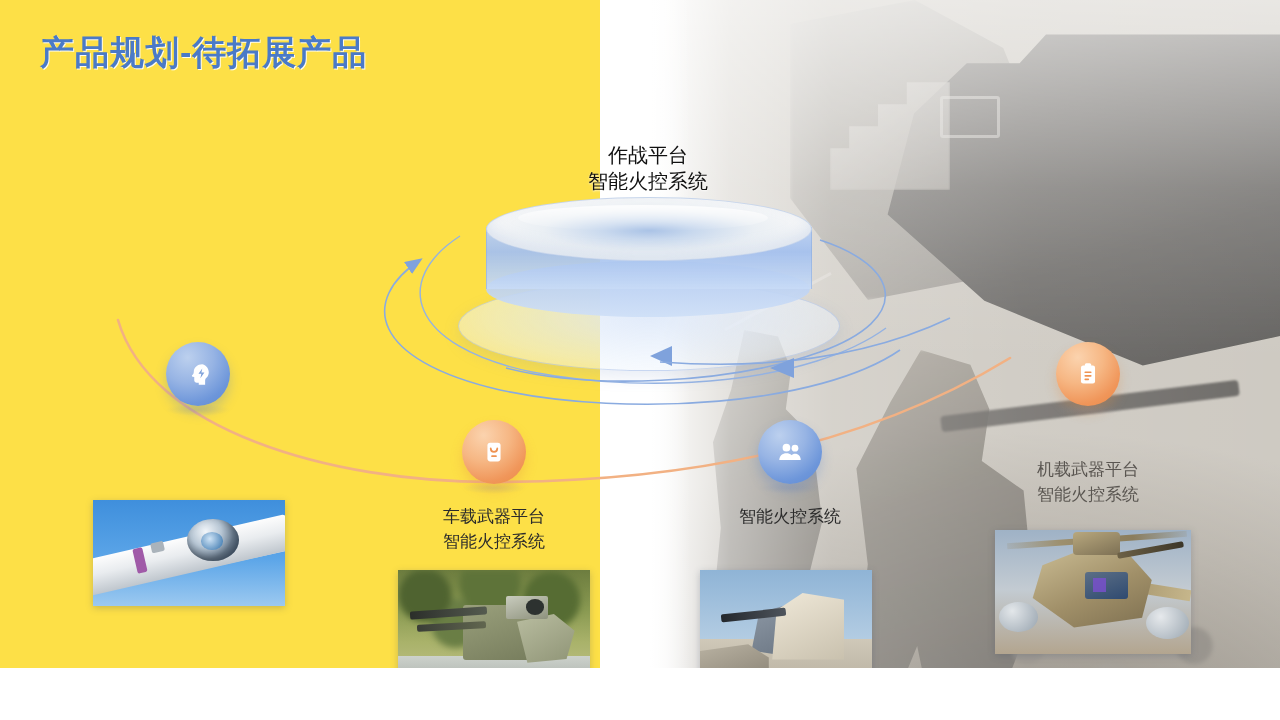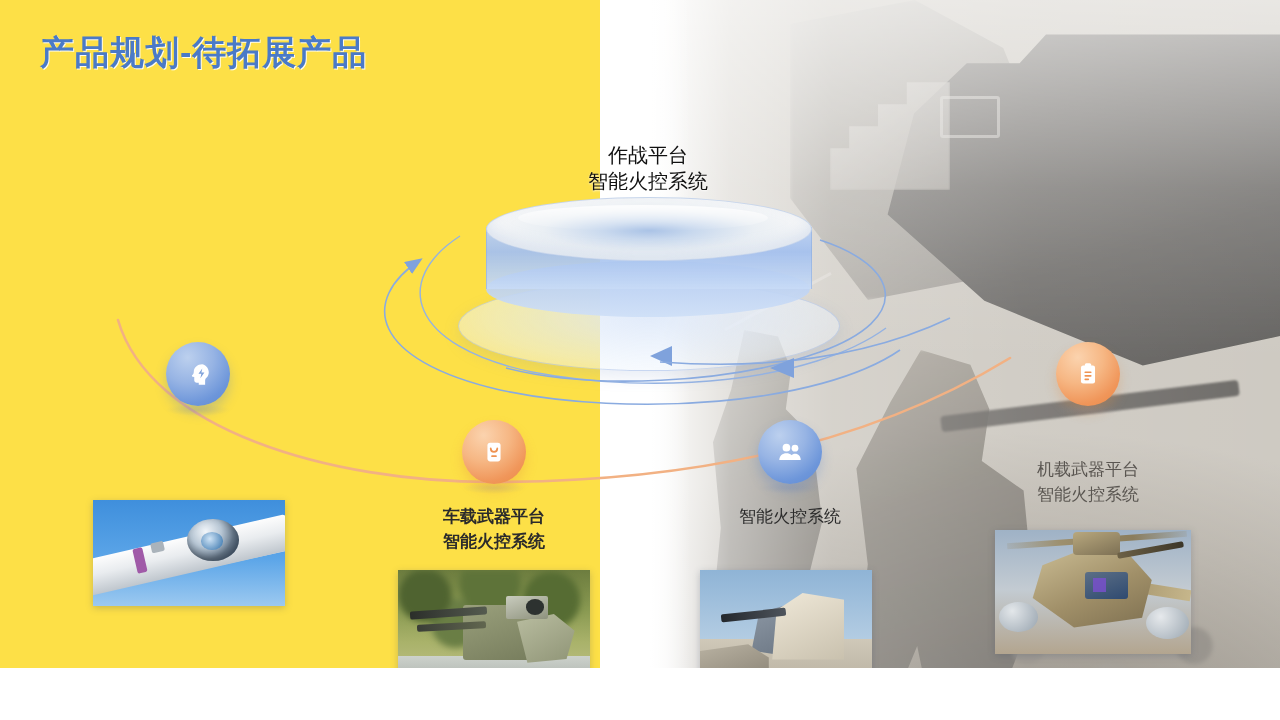--- a/index.html
+++ b/index.html
@@ -307,21 +307,21 @@
   </div>
 
   <div class="node-shadow" style="left:461px;top:482px;"></div>
   <div class="node orange" style="left:462px;top:420px;">
     <svg class="glyph" viewBox="0 0 32 32">
       <rect x="9" y="6" width="14" height="20" rx="3" fill="#ffffff"></rect>
       <path d="M12.5 12.2c0 2.2 1.6 3.6 3.5 3.6s3.5-1.4 3.5-3.6" fill="none" stroke="#ef9352" stroke-width="1.9" stroke-linecap="round"></path>
       <rect x="13" y="19.4" width="6" height="1.9" rx=".9" fill="#ef9352"></rect>
     </svg>
   </div>
-  <div class="node-label" style="left:372px;top:505px;width:244px;font-weight:bold;">
+  <div class="node-label" style="left:372px;top:505px;width:244px;">
     <div>车载武器平台</div>
     <div>智能火控系统</div>
   </div>
   <div class="thumb t2" style="left:398px;top:570px;width:192px;height:116px;">
     <div class="sky"></div>
     <div class="foliage"></div>
     <div class="hull"></div>
     <div class="turret"></div>
     <div class="shield"></div>
     <div class="optic"></div>

